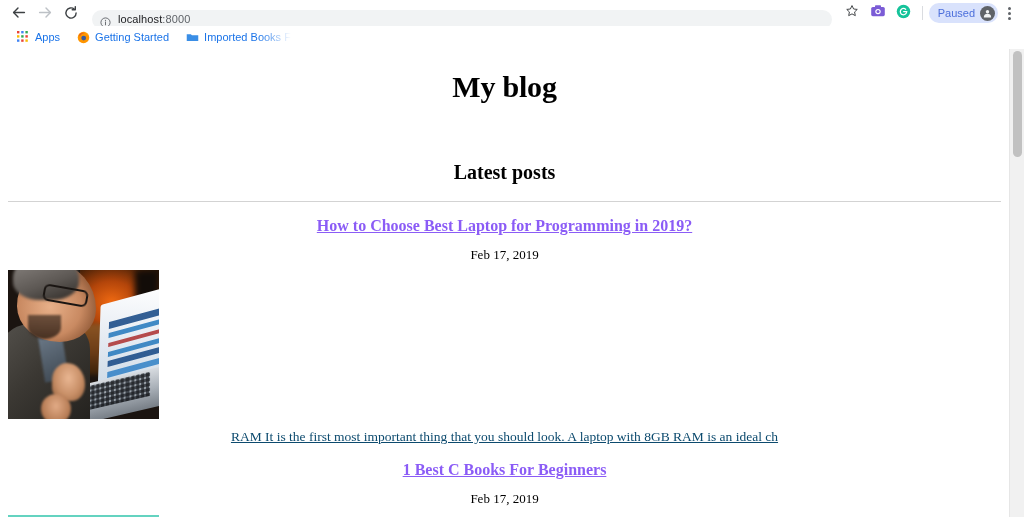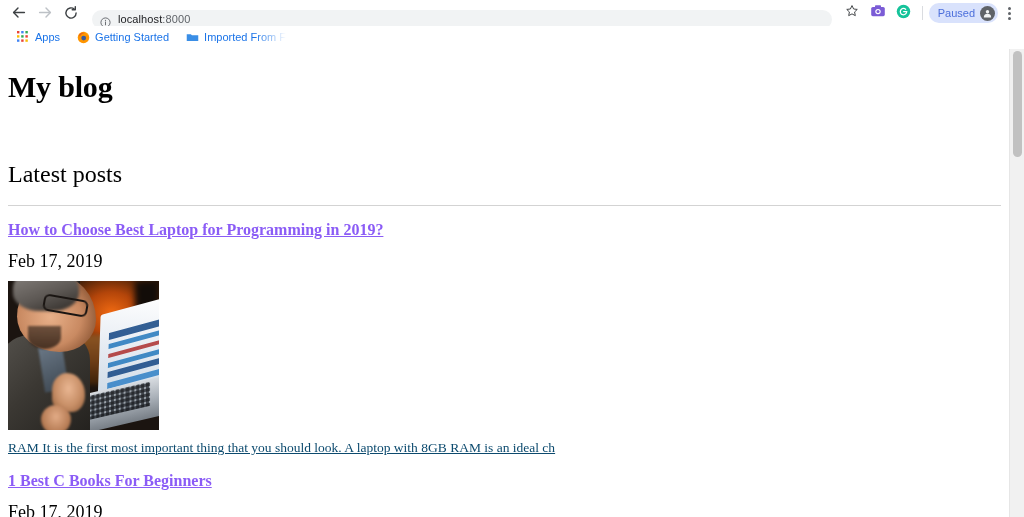--- a/index.html
+++ b/index.html
@@ -170,20 +170,21 @@
 
   
   .viewport {
     position: absolute;
     top: 49px;
     left: 0;
     width: 1024px;
     height: 468px;
     background: #ffffff;
     overflow: hidden;
+    text-align: center;
   }
 
   .page {
     position: absolute;
     top: 0; left: 0;
     width: 1009px;
     height: 468px;
     background: #ffffff;
     font-family: "Liberation Serif", "DejaVu Serif", serif;
     box-sizing: border-box;
@@ -194,22 +195,22 @@
   .site-title {
     font-size: 30px;
     font-weight: bold;
     color: #000000;
     margin: 21px 0 0 0;
     line-height: 1.15;
     letter-spacing: -0.2px;
   }
 
   .section-title {
-    font-size: 24px;
-    font-weight: normal;
+    font-size: 20px;
+    font-weight: bold;
     color: #000000;
     margin: 56px 0 0 0;
     line-height: 1.15;
   }
 
   hr.divider {
     border: 0;
     border-top: 1px solid #d3d3d3;
     margin: 17px 0 0 0;
     height: 0;
@@ -222,21 +223,21 @@
     font-size: 16px;
     font-weight: bold;
     color: #8b5cf6;
     text-decoration: underline;
     margin: 14px 0 0 0;
     line-height: 1.2;
     cursor: pointer;
   }
 
   .post-date {
-    font-size: 18px;
+    font-size: 13px;
     color: #000000;
     margin: 12px 0 0 0;
     line-height: 1.2;
   }
 
   .post-thumb {
     margin-top: 8px;
     display: block;
     border: 0;
   }
@@ -516,21 +517,21 @@
       </span>
       <span class="bm-label">Getting Started</span>
     </div>
 
     <div class="bm bm-fade">
       <span class="bm-ico">
         <svg width="13" height="13" viewBox="0 0 14 14">
           <path d="M.8 3.4h4.4l1.2 1.3h6.8v6.1H.8z" fill="#3a8ee6"></path>
         </svg>
       </span>
-      <span class="bm-label">Imported From F</span>
+      <span class="bm-label">Imported Books F</span>
     </div>
   </div>
 
   <div class="viewport">
     <div class="page">
 
       <h1 class="site-title">My blog</h1>
 
       <h2 class="section-title">Latest posts</h2>
 

